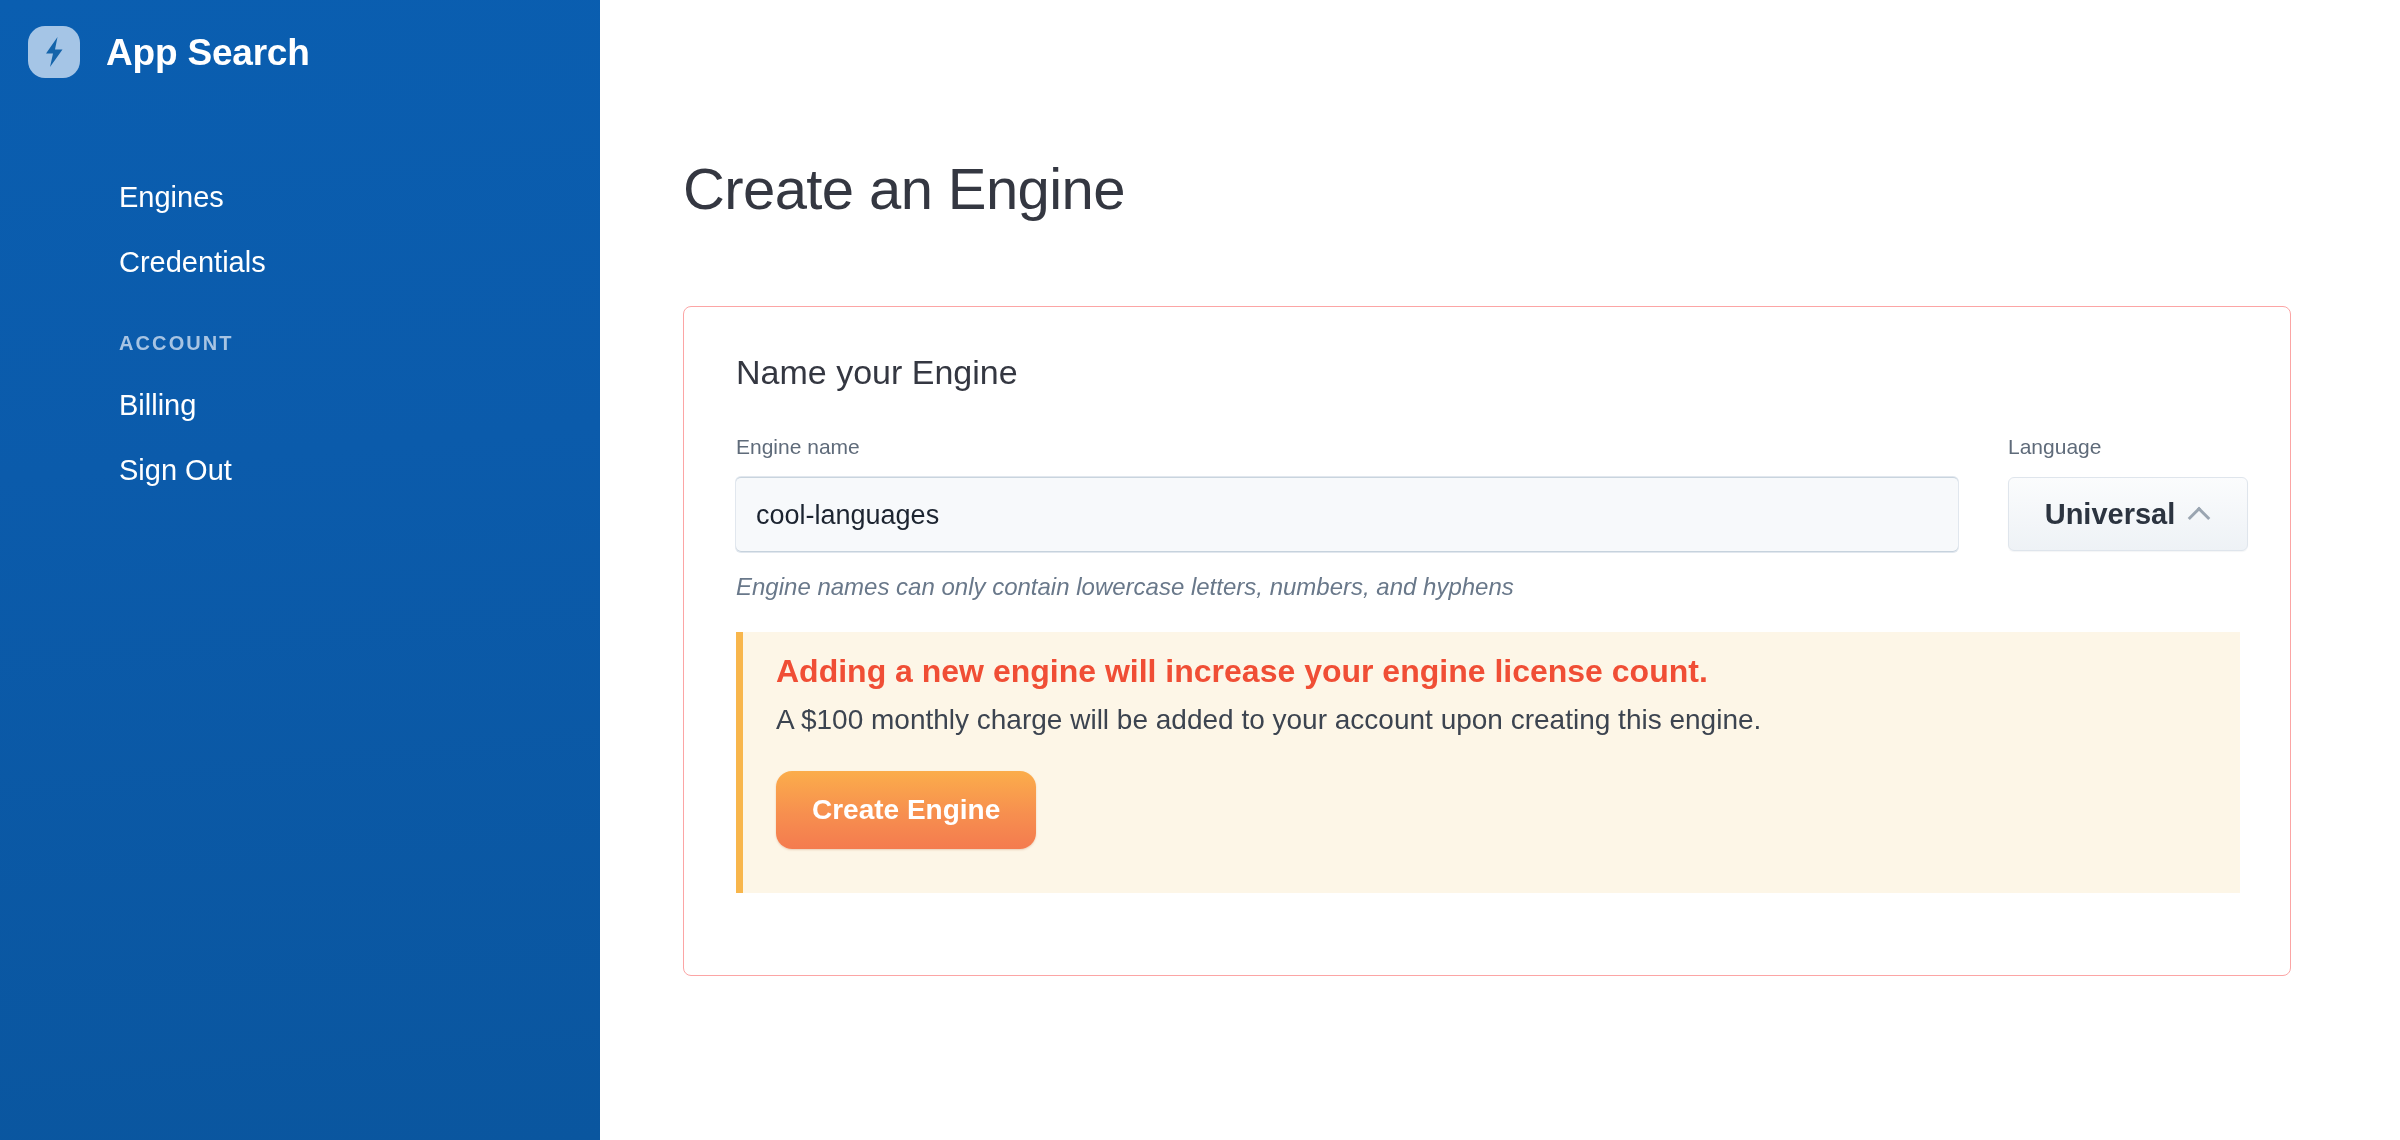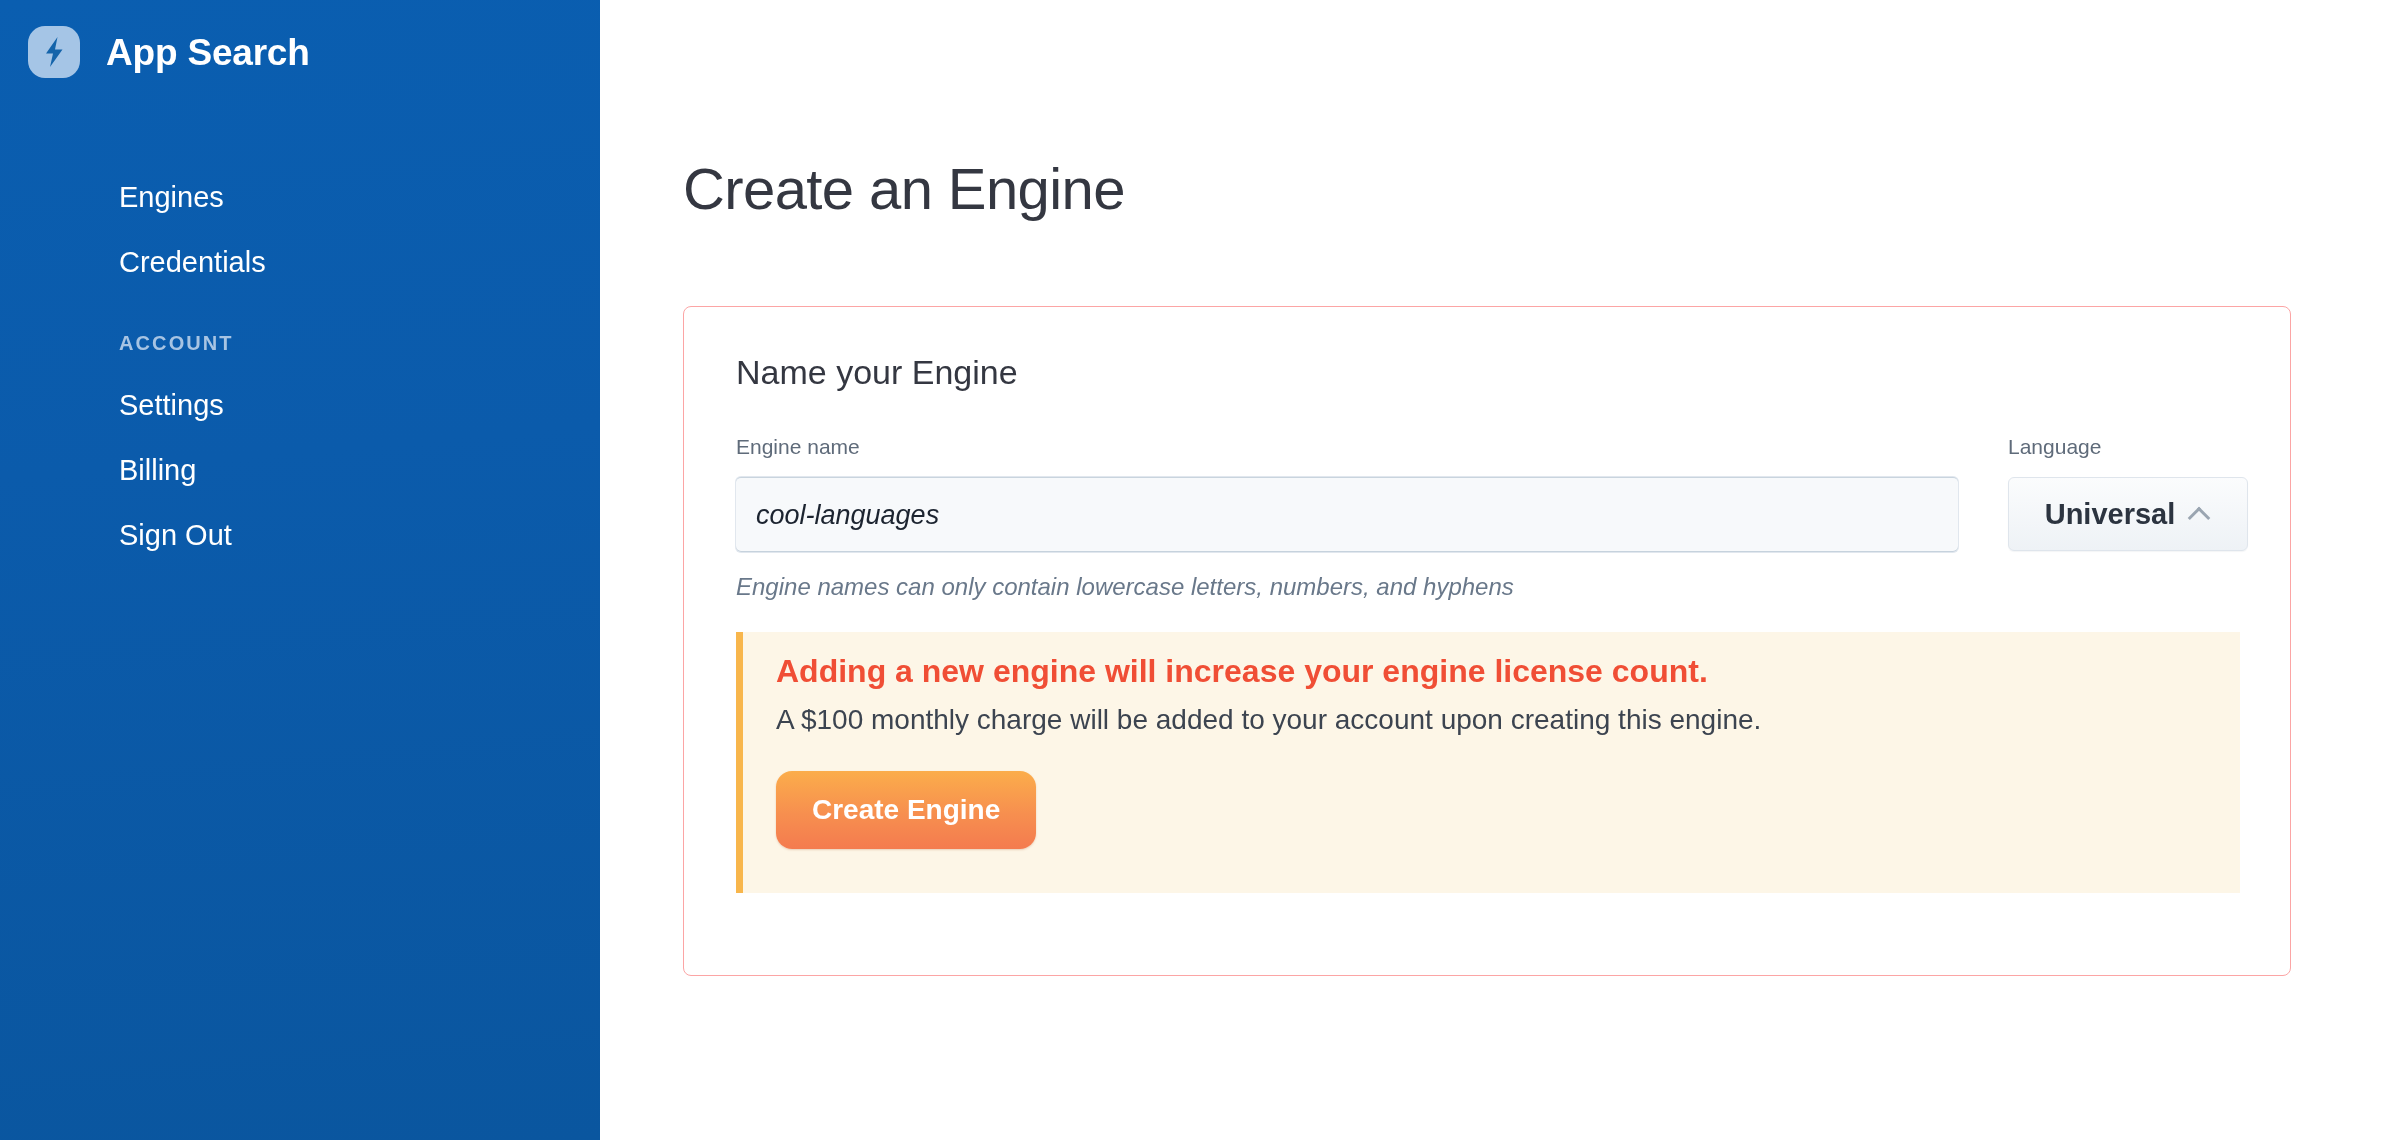--- a/index.html
+++ b/index.html
@@ -138,21 +138,20 @@
     background: #f7f9fb;
     border: none;
     border-top: 1px solid #c9d4de;
     border-radius: 5px;
     box-shadow: inset 0 -1px 0 0 #c6d2dd, 0 0 0 1px rgba(200,212,224,0.55);
     font-family: "Liberation Sans", sans-serif;
     font-size: 27px;
     color: #1c2430;
     padding: 0 20px;
     outline: none;
-    font-style: italic;
   }
 
   .helper-text {
     display: block;
     margin-top: 23px;
     font-size: 24px;
     font-style: italic;
     color: #69788a;
     line-height: 1;
   }
@@ -257,21 +256,20 @@
       </span>
       <span class="brand-title">App Search</span>
     </div>
 
     <nav class="nav">
       <a class="nav-item">Engines</a>
       <a class="nav-item">Credentials</a>
 
       <div class="nav-section-label">ACCOUNT</div>
 
-      <a class="nav-item">Settings</a>
       <a class="nav-item">Billing</a>
       <a class="nav-item">Sign Out</a>
     </nav>
 
   </aside>
 
   <main class="main">
 
     <h1 class="page-title">Create an Engine</h1>
 

